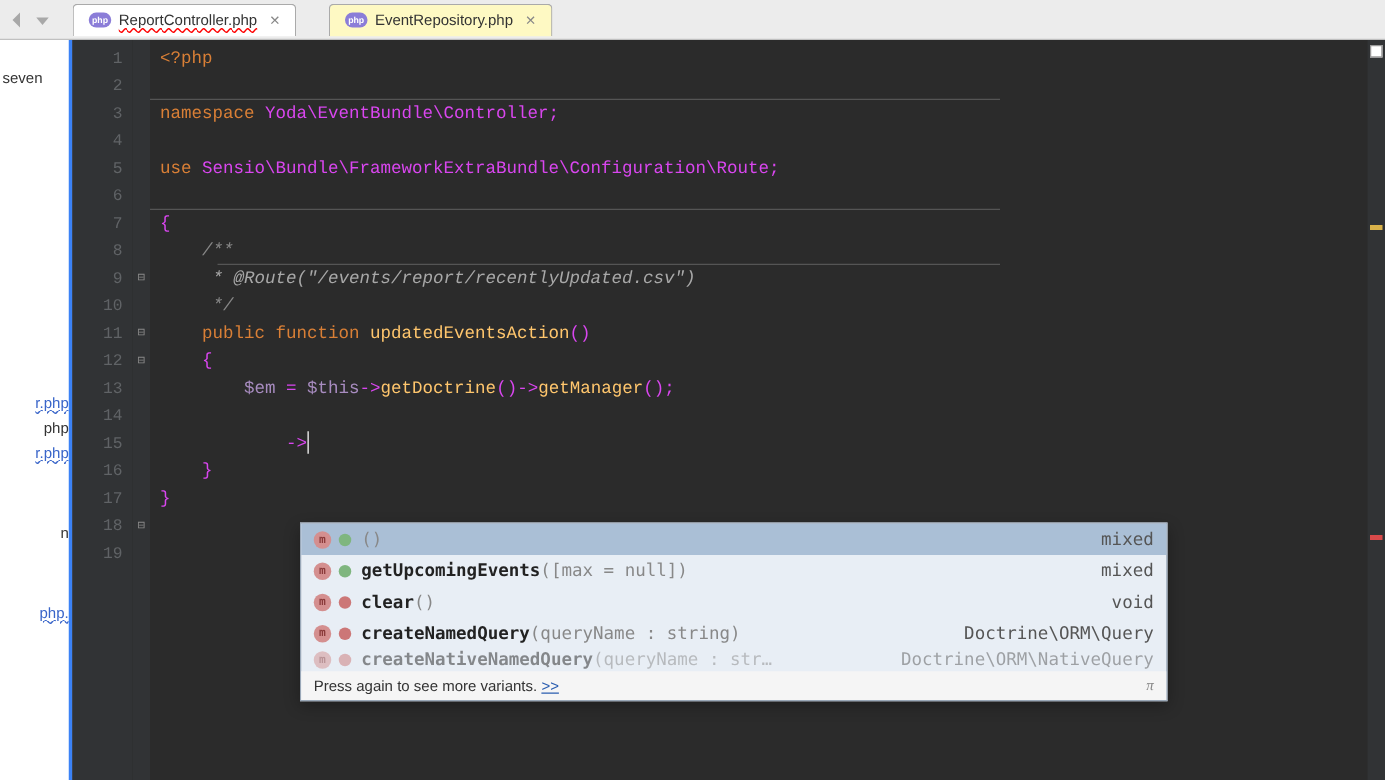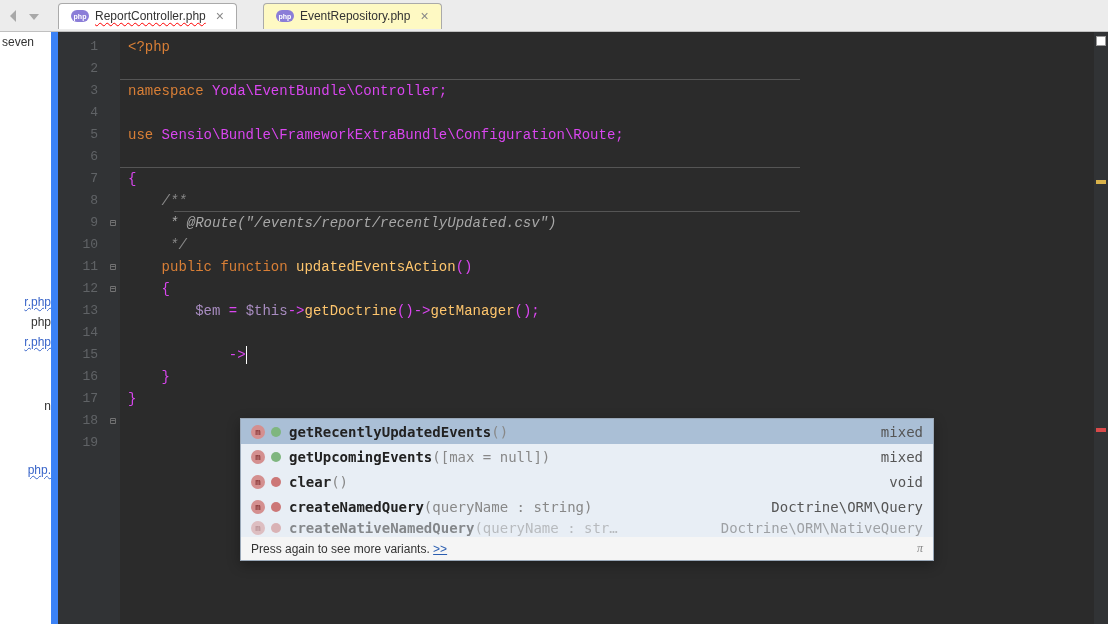--- a/index.html
+++ b/index.html
@@ -82,25 +82,25 @@
       text-decoration-thickness: 1px;
       text-underline-offset: 2px;
     }
     .main-area {
       display: flex;
       height: calc(100% - 32px);
     }
     .sidebar {
       width: 58px;
       background: #fff;
-      border-right: 7px solid #3b82f6;
+      border-right: 3px solid #3b82f6;
       color: #333;
       font-family: -apple-system, Arial, sans-serif;
       font-size: 12px;
-      padding-top: 0;
+      padding-top: 20px;
     }
     .sidebar-item {
       padding: 3px 0 3px 4px;
       text-align: right;
       white-space: nowrap;
       overflow: hidden;
       direction: rtl;
     }
     .sidebar-item.modified {
       color: #3965c9;
@@ -371,21 +371,20 @@
       <div class="marker" style="top:148px;background:#d9b24a"></div>
       <div class="marker" style="top:396px;background:#d94a4a"></div>
     </div>
   </div>
 </div>
 
 <div class="autocomplete">
   <div class="ac-row selected">
     <span class="ac-badge">m</span>
     <span class="ac-sub green"></span>
-    <span class="ac-name">getRecentlyUpdatedEvents</span>
       <span class="ac-params">()</span>
     <span class="ac-type">mixed</span>
   </div>
   <div class="ac-row">
     <span class="ac-badge">m</span>
     <span class="ac-sub green"></span>
     <span class="ac-name">getUpcomingEvents</span>
       <span class="ac-params">([max = null])</span>
     <span class="ac-type">mixed</span>
   </div>

